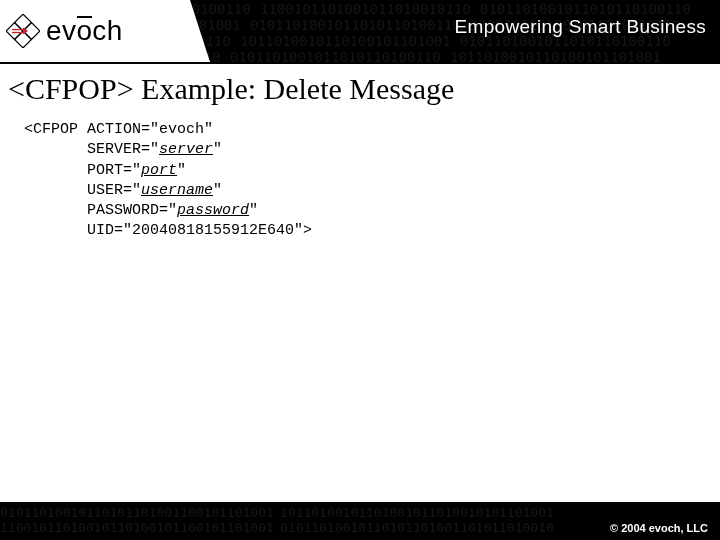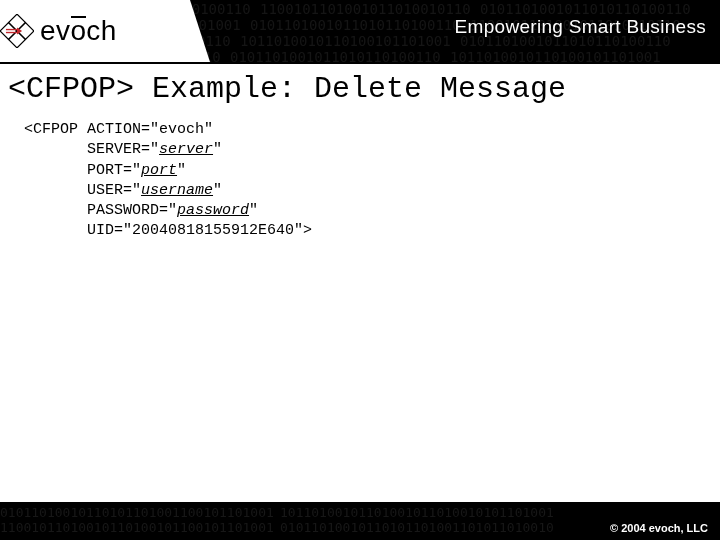--- a/index.html
+++ b/index.html
@@ -2,32 +2,32 @@
 <html><head>
 <meta charset="utf-8">
 <style>
   * { margin:0; padding:0; box-sizing:border-box; }
   html,body { width:720px; height:540px; font-family:Arial,Helvetica,sans-serif; background:#fff; overflow:hidden; }
   .slide { position:relative; width:720px; height:540px; }
 
   
   .header { position:relative; height:62px; background:#000; overflow:hidden; }
   .header .bg-digits { position:absolute; inset:0; width:100%; height:100%; opacity:0.5; }
-  .logo-block { position:absolute; left:0; top:0; height:62px; width:190px; background:#fff; display:flex; align-items:center; padding:0 8px 0 0; }
+  .logo-block { position:absolute; left:0; top:0; height:62px; width:190px; background:#fff; display:flex; align-items:center; padding:0 8px 0 6px; }
   .logo-block:after{ content:""; position:absolute; right:-20px; top:0; width:0; height:0; border-top:62px solid transparent; border-left:20px solid #fff; }
   .logo-icon { width:34px; height:34px; margin-right:6px; flex:none; }
   .brand-text { display:flex; align-items:baseline; }
   .brand-text .ev, .brand-text .ch { font-size:28px; font-weight:400; color:#000; letter-spacing:0.5px; }
   .brand-text .obar { font-size:28px; color:#000; position:relative; }
   .brand-text .obar:before { content:""; position:absolute; left:0; right:0; top:1px; height:2px; background:#000; }
   .tagline { position:absolute; right:14px; bottom:24px; color:#fff; font-size:19px; font-weight:400; letter-spacing:0.3px; }
   .header-rule { height:2px; background:#000; }
 
   
-  .title { font-size:30px; font-weight:400; color:#000; margin:8px 5px 0 8px; font-family:Liberation Mono, monospace; }
+  .title { font-size:30px; font-weight:400; color:#000; margin:8px 5px 0 8px; font-family:Liberation Serif, serif; }
   .code { margin:14px 0 0 24px; font-family:"Courier New",monospace; font-size:15px; line-height:1.35; color:#000; white-space:pre; }
   .indent { padding-left:7ch; display:block; }
   .ital { font-style:italic;text-decoration:underline; }
 
   
   .footer { position:absolute; left:0; right:0; bottom:0; height:38px; background:#000; overflow:hidden; border-top:2px solid #000; }
   .footer .bg-digits { position:absolute; inset:0; width:100%; height:100%; opacity:0.55; }
   .copyright { position:absolute; right:12px; bottom:6px; color:#fff; font-size:11px; font-weight:700; }
 </style>
 </head>

